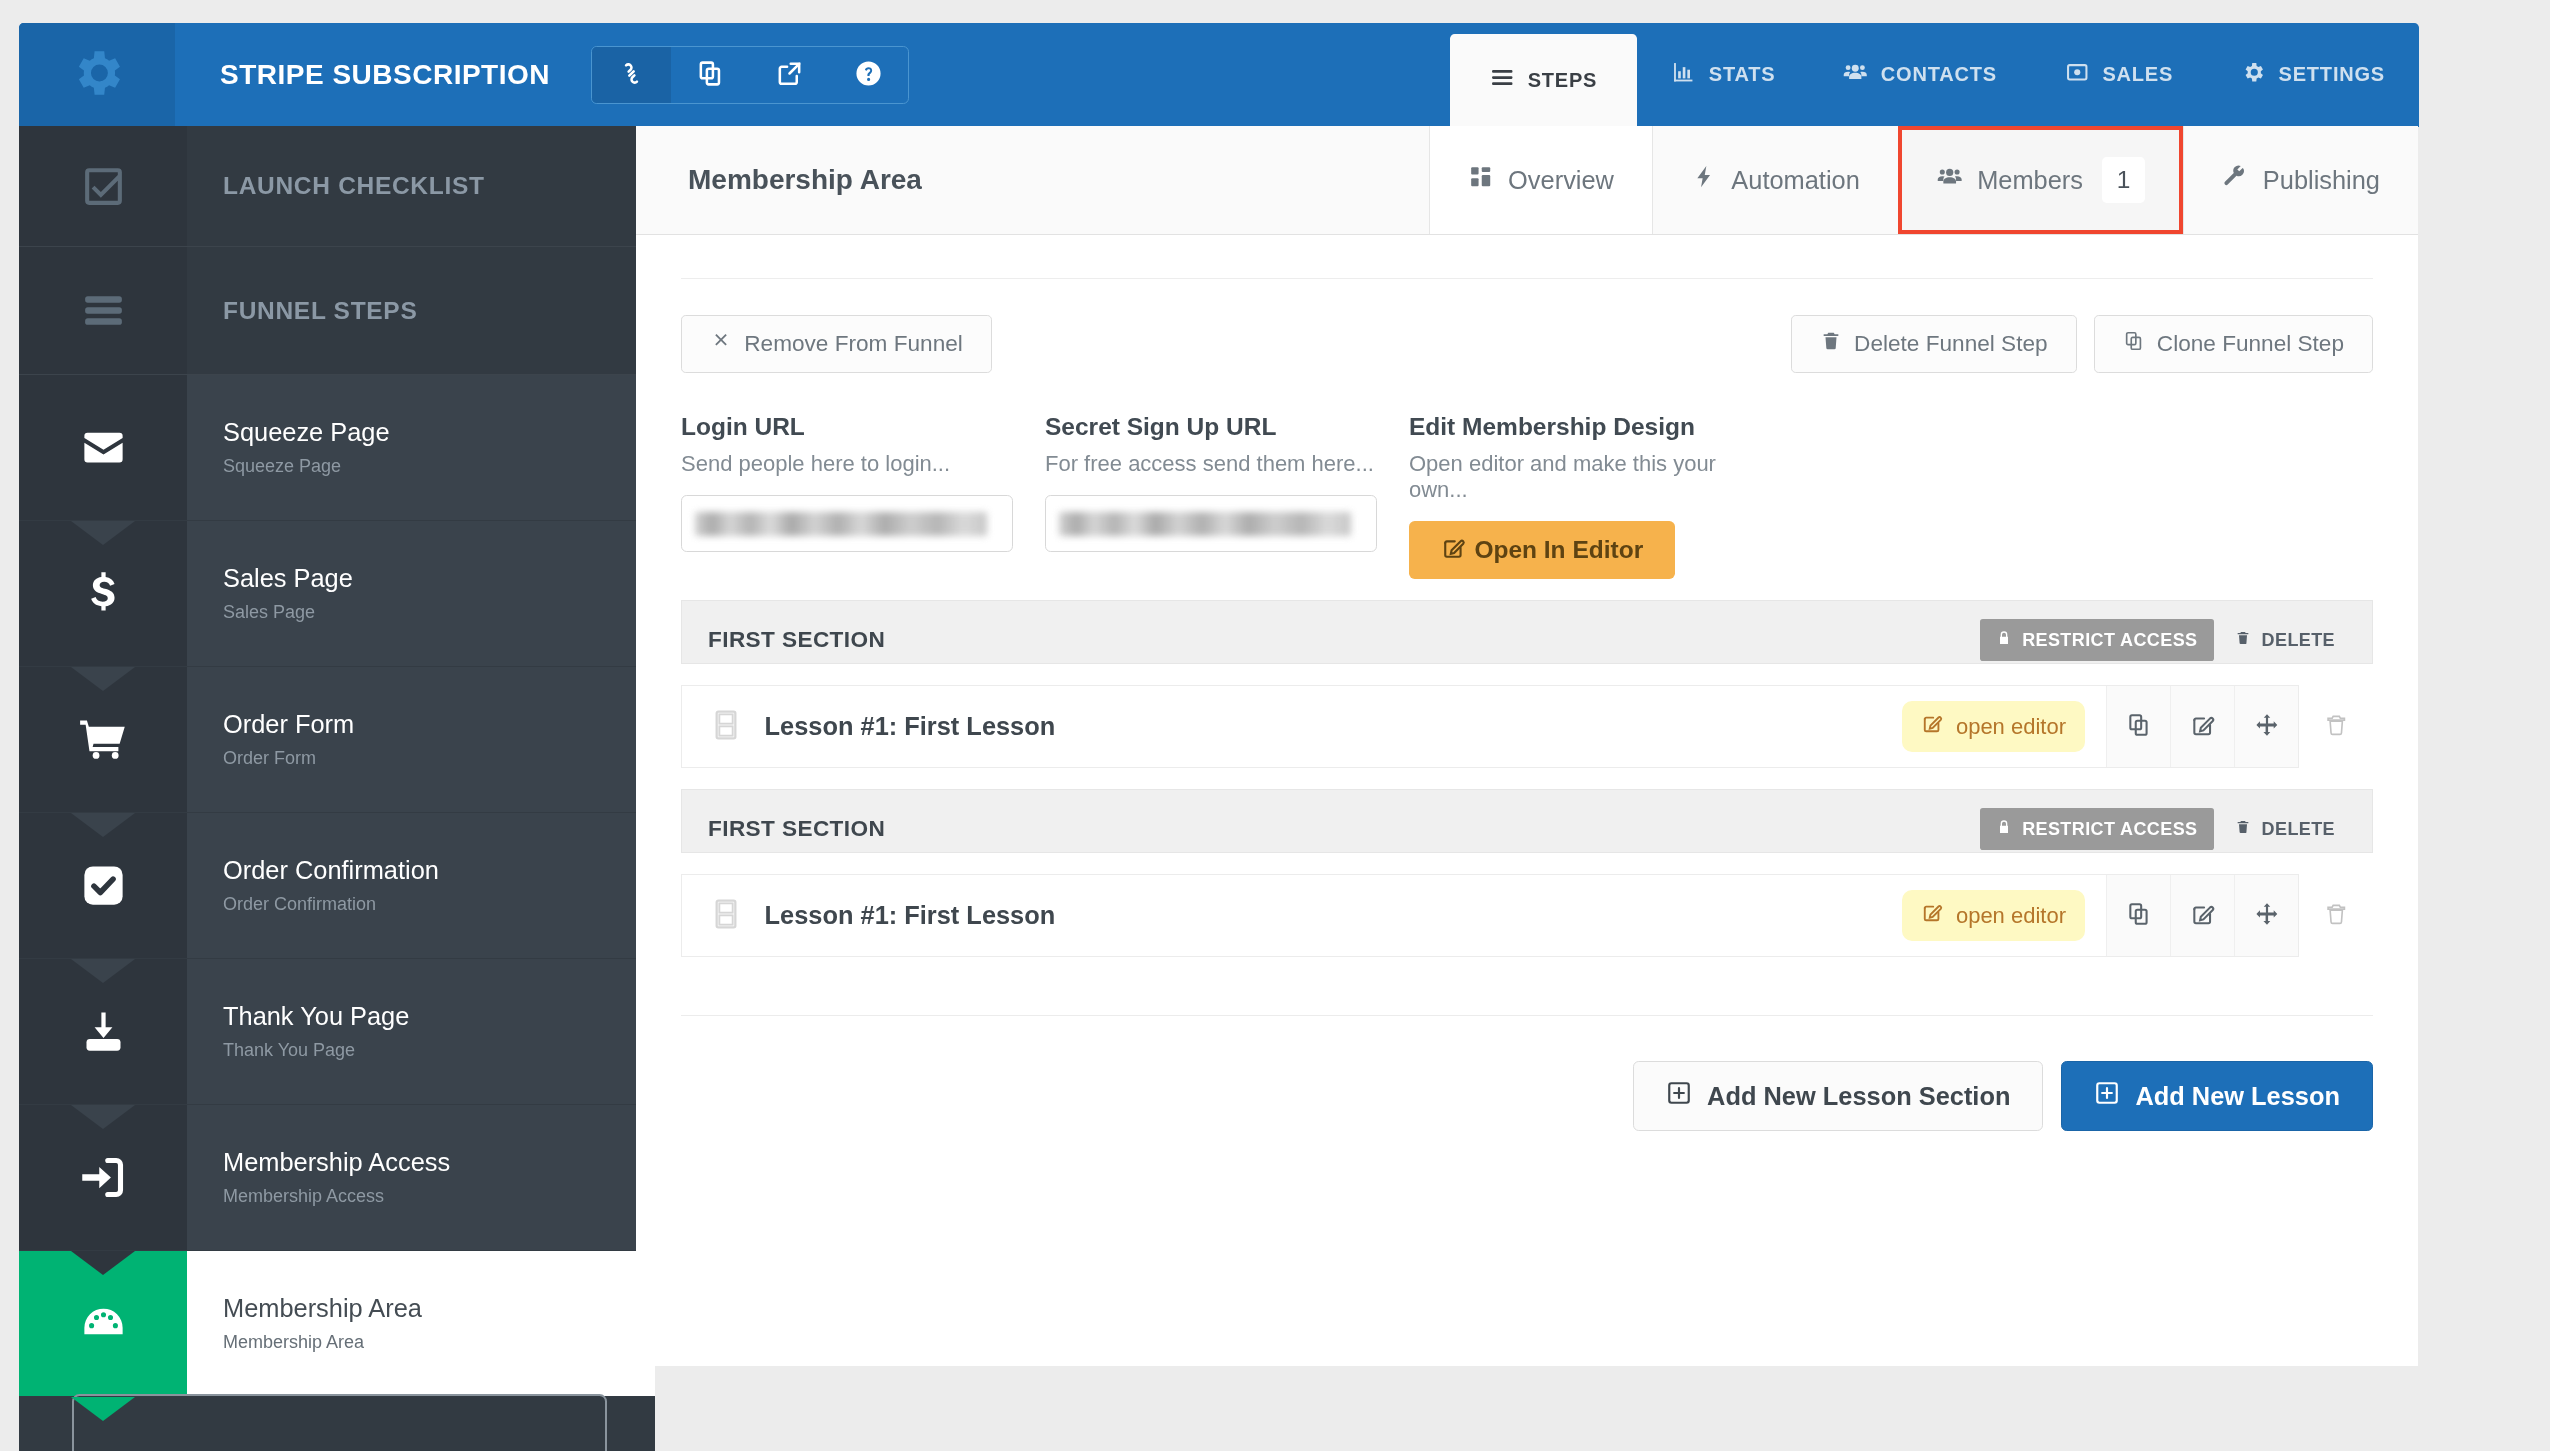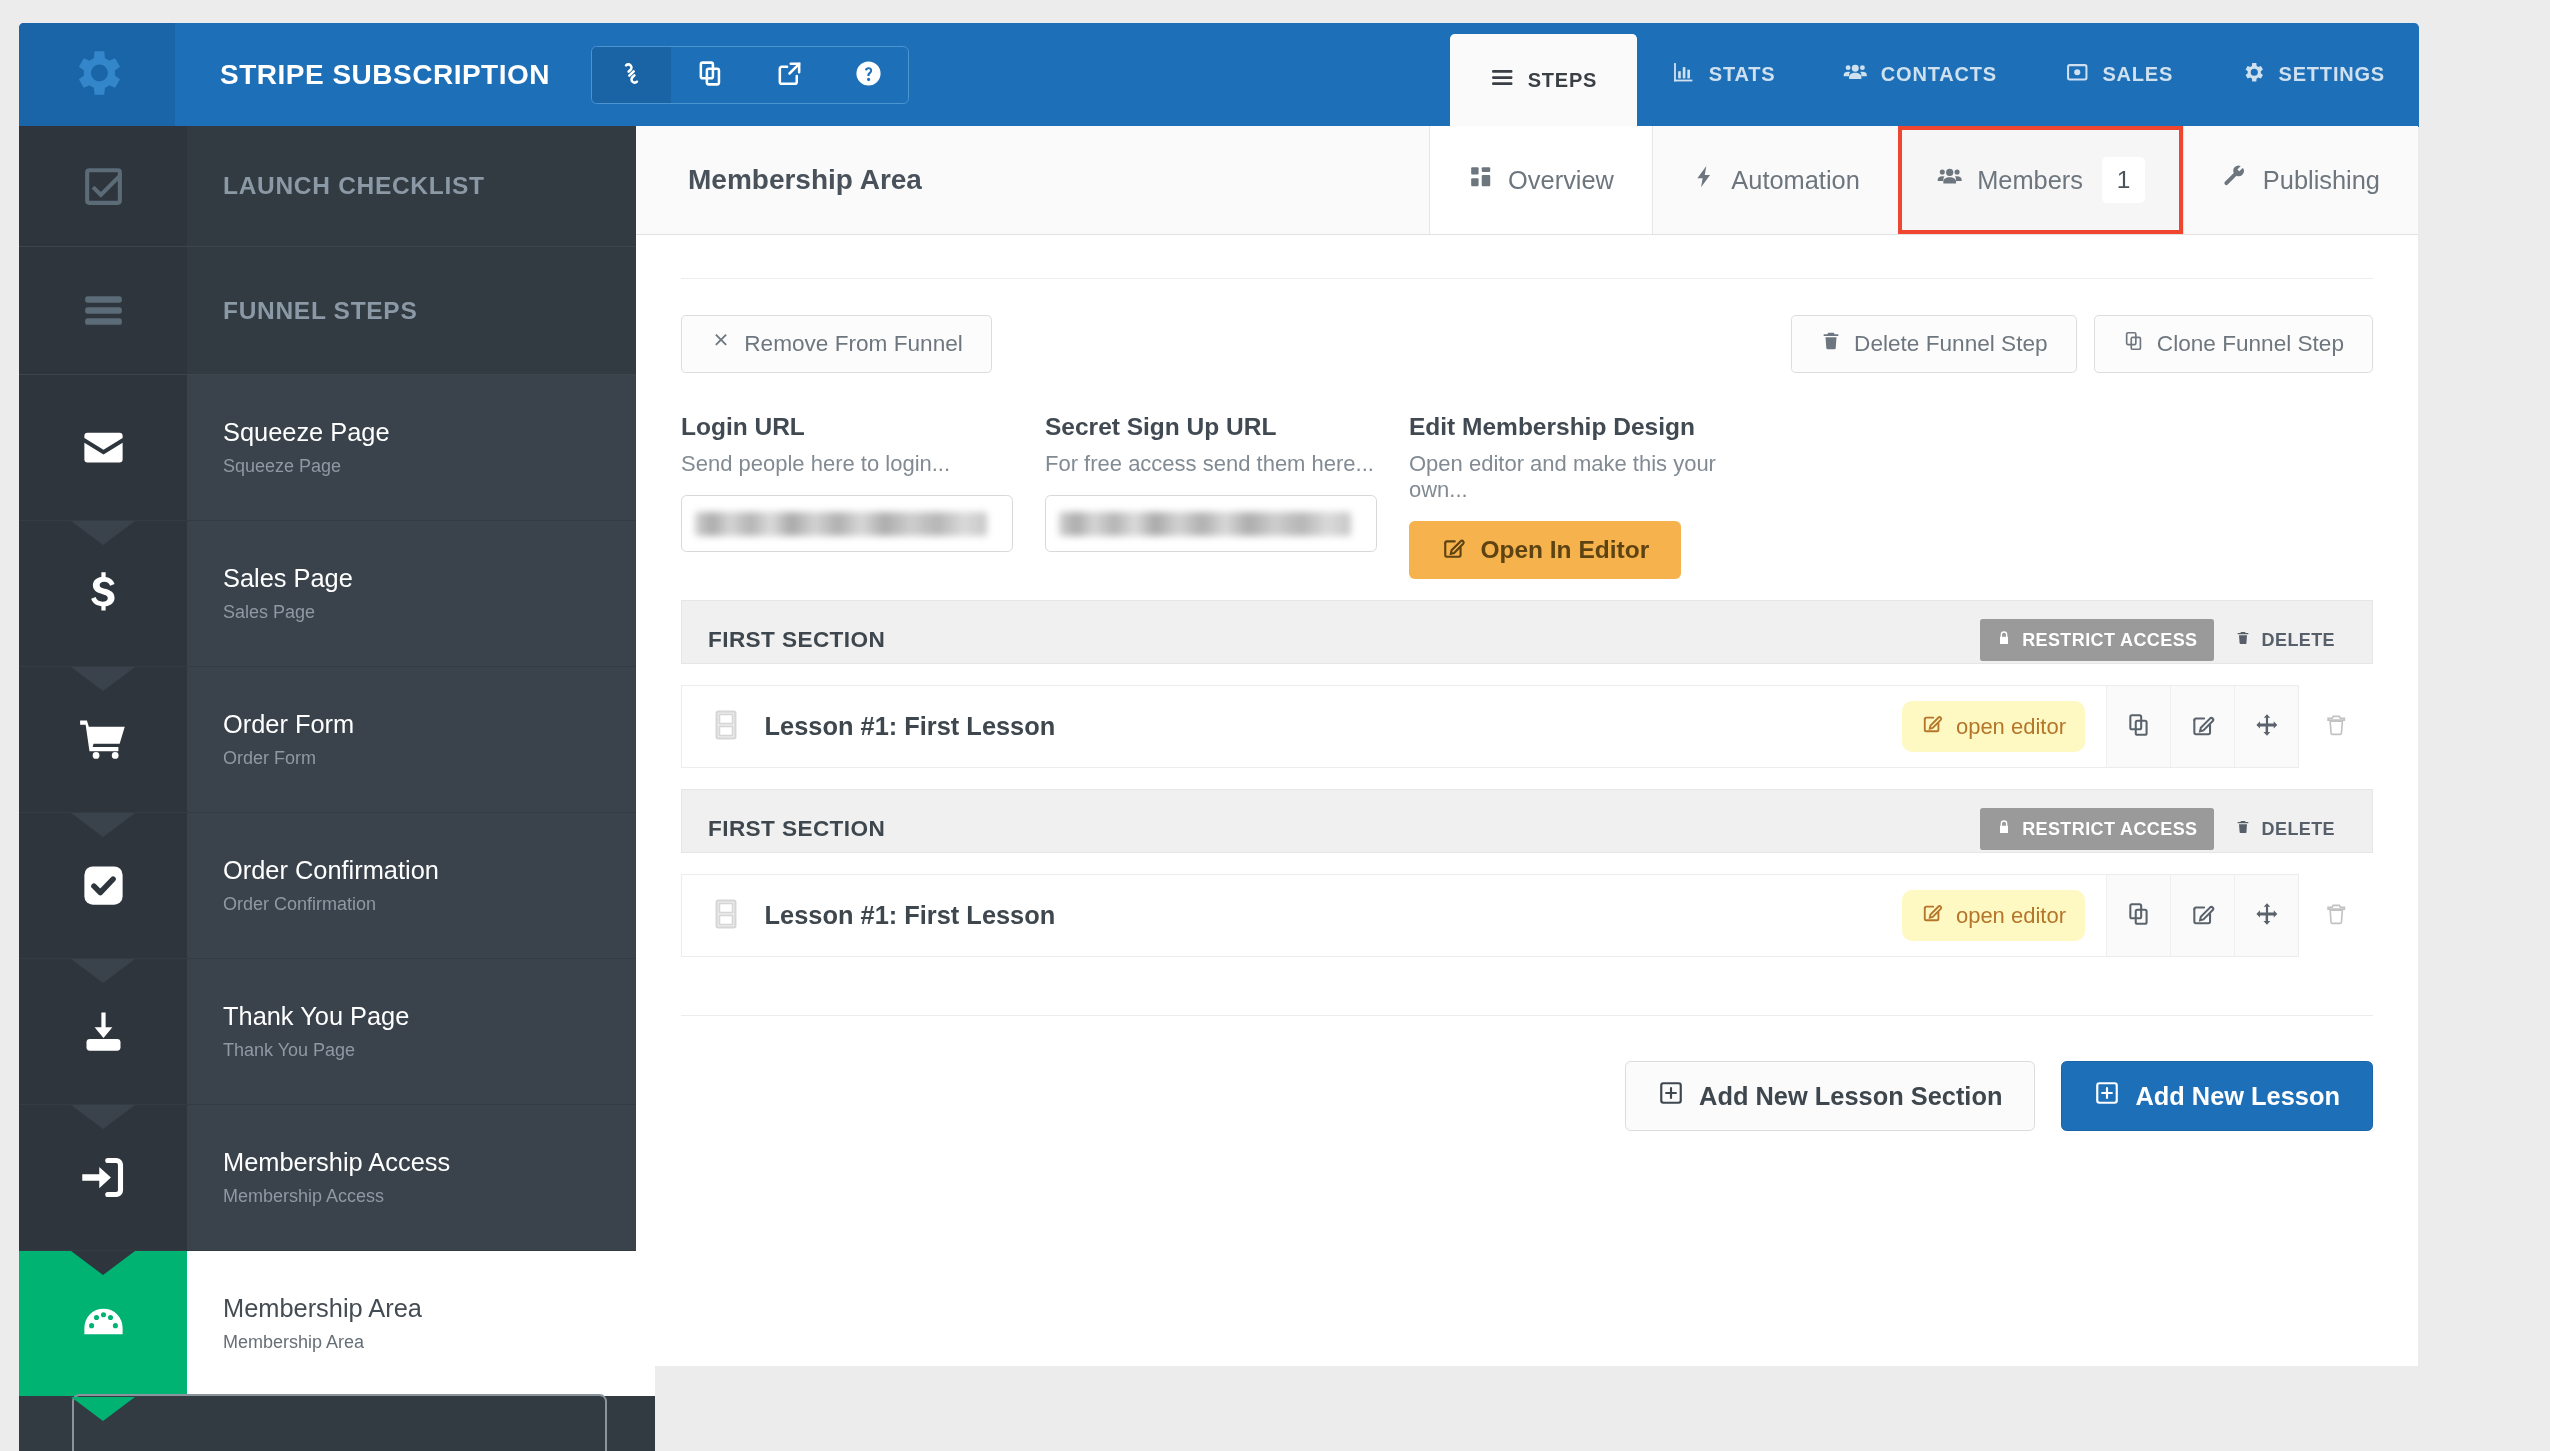--- a/index.html
+++ b/index.html
@@ -183,21 +183,21 @@
     border: 0.9px solid #d8d8d8; border-radius: 5.7px;
     background: #ffffff; display: flex; align-items: center; padding: 0 13px;
   }
   .blurred {
     height: 24.5px; width: 96%;
     background: linear-gradient(90deg,#c9c9c9 0%,#9d9d9d 6%,#cfcfcf 12%,#a7a7a7 19%,#d6d6d6 26%,#9a9a9a 33%,#cccccc 41%,#a2a2a2 49%,#d2d2d2 57%,#9e9e9e 65%,#c6c6c6 74%,#a9a9a9 83%,#d4d4d4 92%,#bdbdbd 100%);
     filter: blur(3.8px); opacity: .85; border-radius: 2.8px;
   }
   .btn-orange {
     margin-top: 18px;
-    display: inline-flex; align-items: center; justify-content:center; gap: 14px;
+    display: inline-flex; align-items: center; justify-content:center; gap: 8px;
     background: #f6b24c; border: none; border-radius: 5.7px;
     height: 58px; padding: 0 32px;
     font-size: 24.5px; font-weight: bold; color: #5e4312; cursor: pointer;
   }
   .btn-orange svg { width: 25.4px; height: 25.4px; fill: none; stroke: #5e4312; stroke-width: 2; }
 
   
   .section-row {
     margin-top: 21px;
     background: #f0f0f0; border: 0.9px solid #e6e6e6;
@@ -242,21 +242,21 @@
     width: 64px; display:flex; align-items:center; justify-content:center;
     background: #fafafa; border-left: 0.9px solid #efefef; cursor: pointer;
   }
   .mini-btn:first-child { border-left: 0.9px solid #efefef; }
   .mini-btn svg { width: 26px; height: 26px; fill:none; stroke:#5a636b; stroke-width:1.9; }
   .trash-outer { width: 74px; display:flex; align-items:center; justify-content:center; cursor:pointer; }
   .trash-outer svg { width: 24.5px; height: 28px; fill: #c2c2c2; }
 
   .hr-bottom { height: 0.9px; background: #ececec; margin-top: 58px; }
 
-  .bottom-actions { display:flex; justify-content: flex-end; gap: 26px; margin-top: 45px; }
+  .bottom-actions { display:flex; justify-content: flex-end; gap: 18px; margin-top: 45px; }
   .btn-lg {
     display:inline-flex; align-items:center; justify-content:center; gap: 15px;
     height: 70px; padding: 0 32px; border-radius: 5.7px;
     font-size: 25.4px; font-weight: bold; cursor:pointer; white-space:nowrap;
   }
   .btn-lg.light { background:#fbfbfb; border:0.9px solid #dcdcdc; color:#3f474e; }
   .btn-lg.light svg { width:26px;height:26px;fill:none;stroke:#3f474e;stroke-width:2; }
   .btn-lg.blue { background:#1d6fb8; border:0.9px solid #1a65a8; color:#ffffff; }
   .btn-lg.blue svg { width:26px;height:26px;fill:none;stroke:#ffffff;stroke-width:2; }
 </style>

